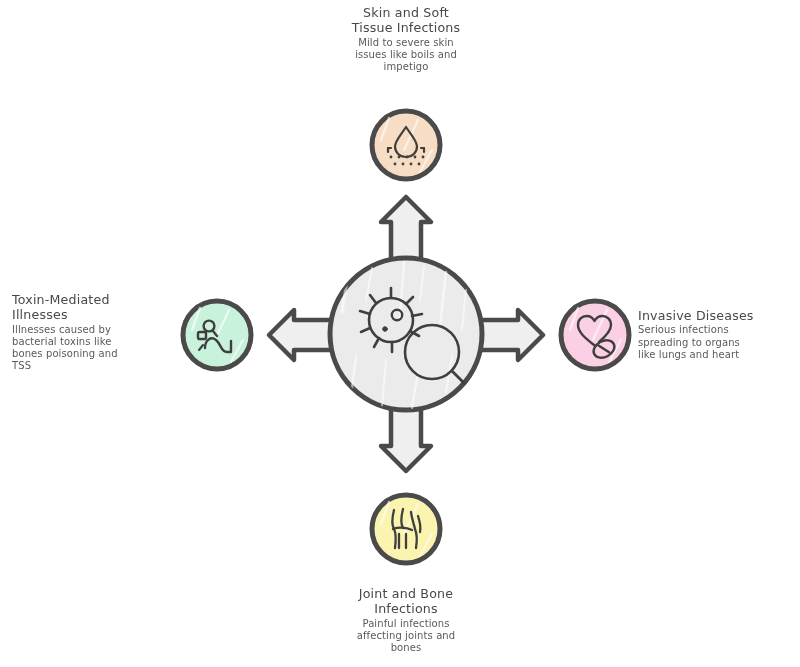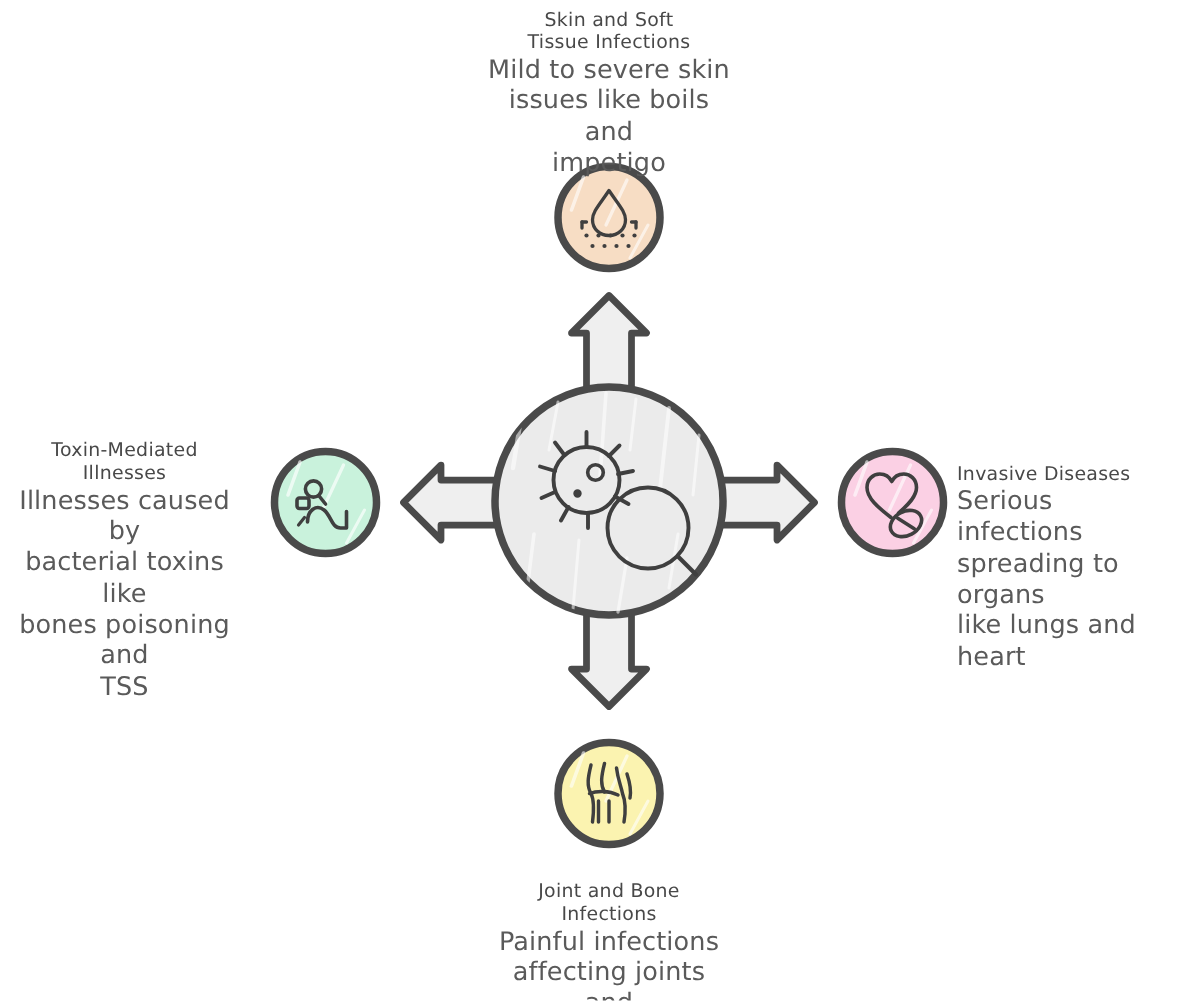--- a/index.html
+++ b/index.html
@@ -31,37 +31,37 @@
     color: #4a4a4a;
     line-height: 1.22;
   }
   .label-title {
     font-size: 12.6px;
     color: #484848;
     letter-spacing: 0.2px;
     margin-bottom: 1px;
   }
   .label-desc {
-    font-size: 17px;
+    font-size: 10px;
     color: #5a5a5a;
     letter-spacing: 0.1px;
   }
   
   #label-skin {
     left: 325px;
     top: 5px;
     width: 162px;
     text-align: center;
   }
   
   #label-toxin {
     left: 12px;
     top: 292px;
     width: 142px;
-    text-align: center;
+    text-align: left;
   }
   
   #label-invasive {
     left: 638px;
     top: 308px;
     width: 142px;
     text-align: left;
   }
   
   #label-joint {

